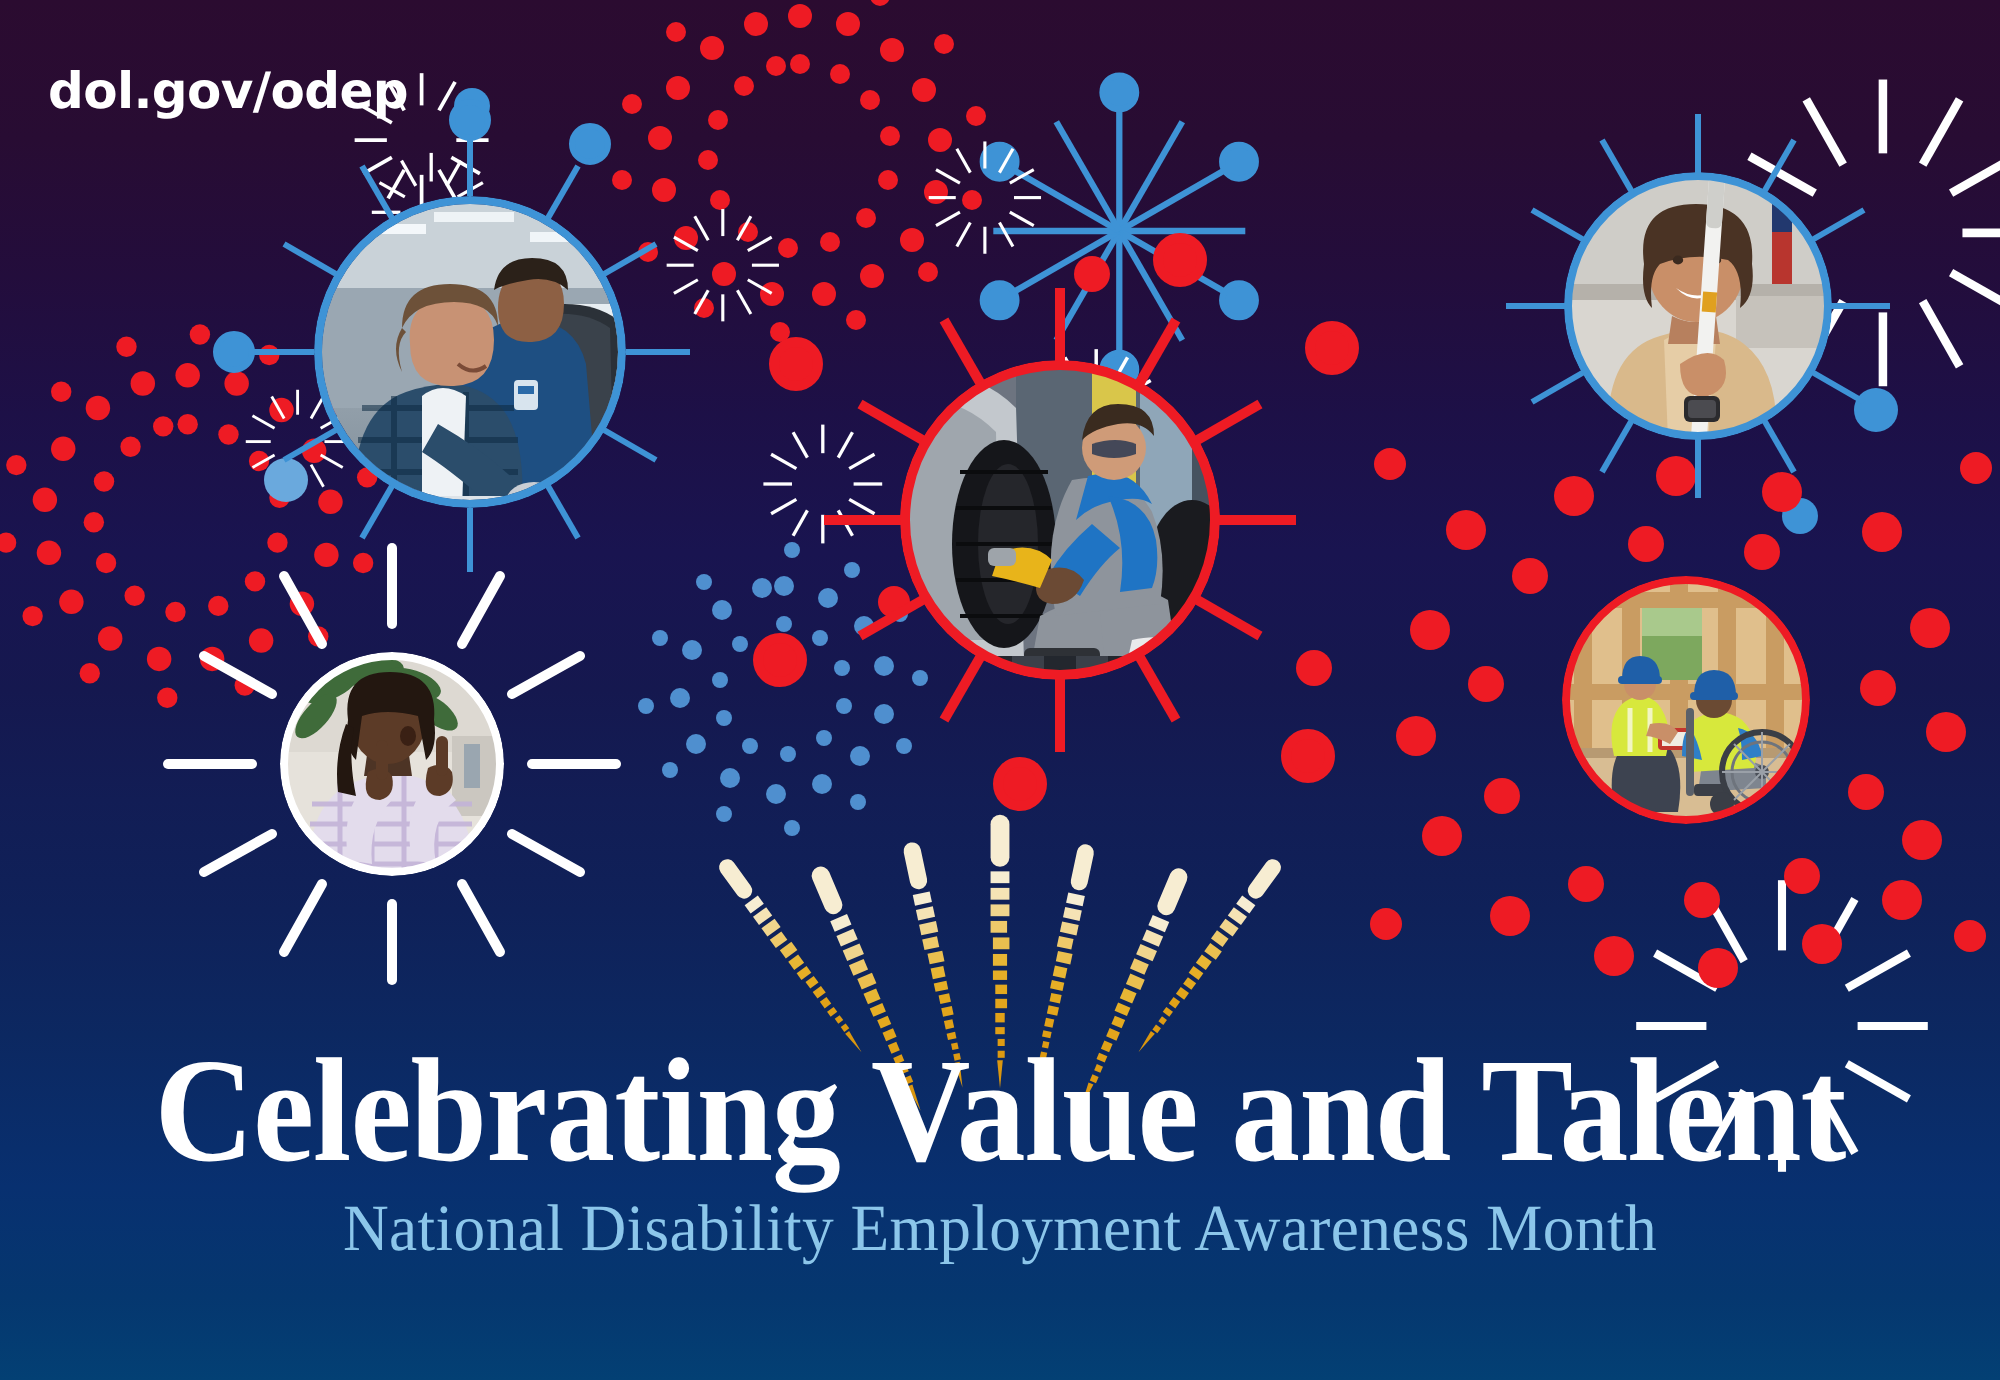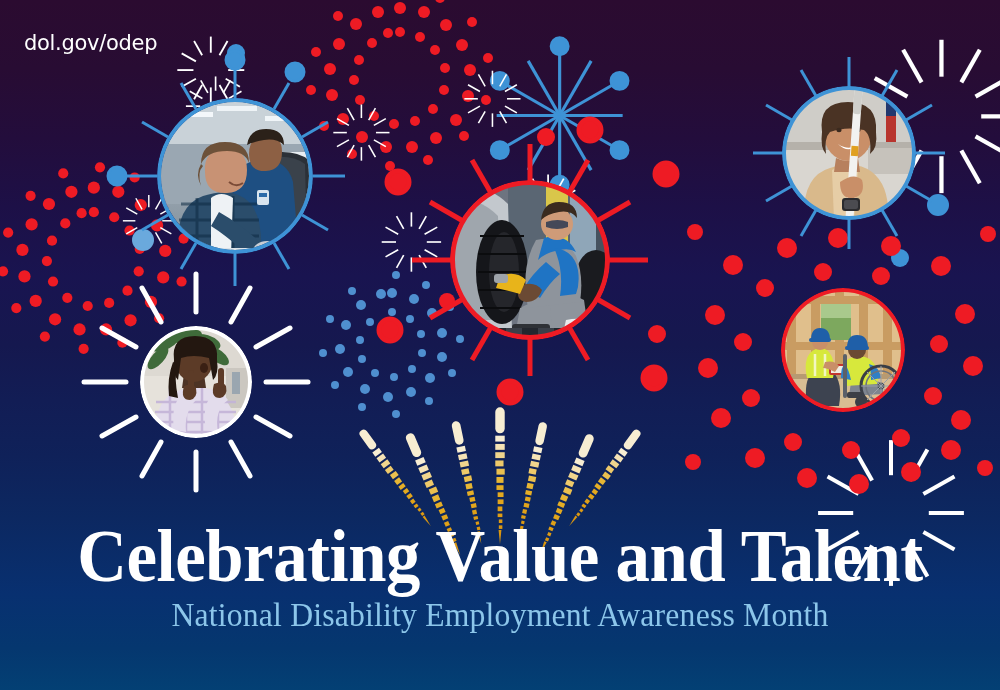--- a/index.html
+++ b/index.html
@@ -22,21 +22,21 @@
         #0f2159 66%,
         #0c2861 75%,
         #083070 86%,
         #05376f 94%,
         #034074 100%);
   }
 
   
   .url{
     position:absolute;left:24px;top:31px;
-    font-size:21px;font-weight:normal;color:#ffffff;
+    font-size:25px;font-weight:bold;color:#ffffff;
     letter-spacing:-0.3px;
     font-family:"DejaVu Sans", sans-serif;
   }
 
   
   .deco{ position:absolute; left:0; top:0; width:1000px; height:690px; pointer-events:none; }
 
   
   .medallion{ position:absolute; border-radius:50%; overflow:hidden; }
   .medallion .ring{

